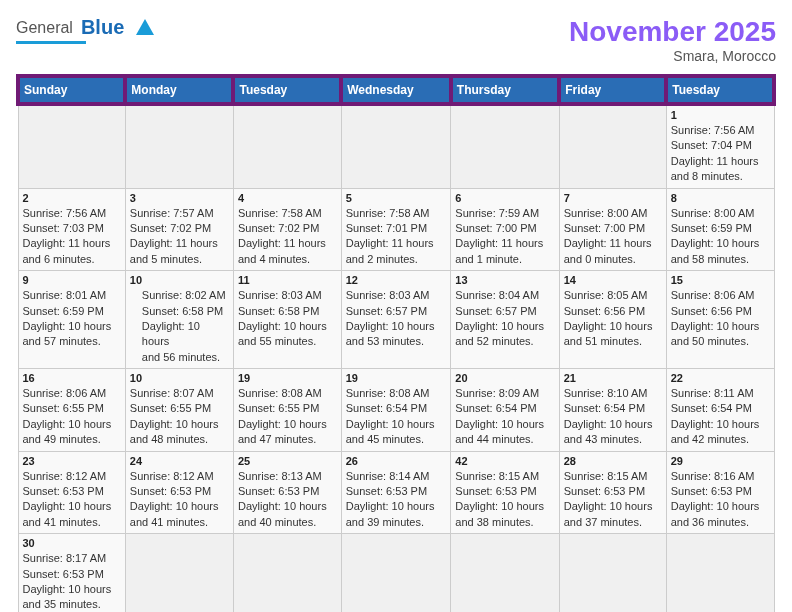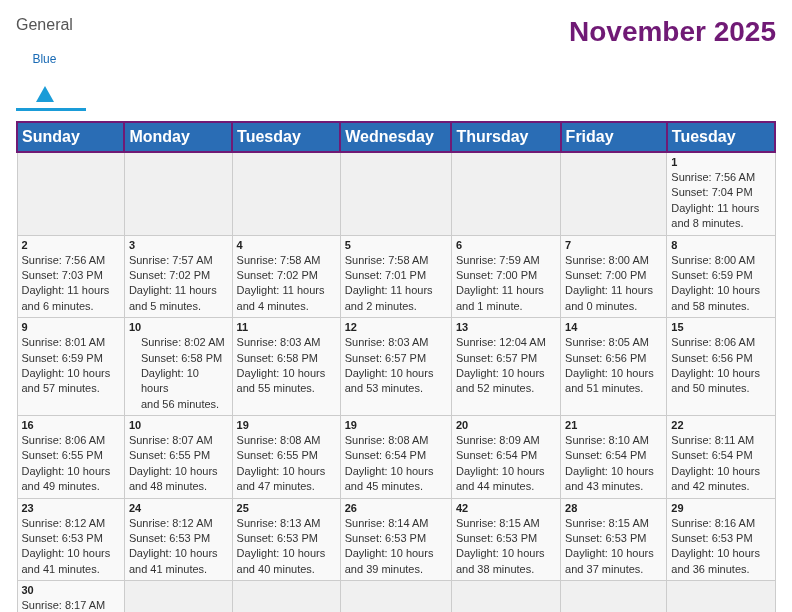--- a/index.html
+++ b/index.html
@@ -21,40 +21,40 @@
       justify-content: space-between;
       align-items: flex-start;
       margin-bottom: 10px;
     }
     .title-block {
       text-align: right;
     }
     .title-block h1 {
       font-size: 28px;
       font-weight: bold;
-      color: #701a75;
+      color: #8b5cf6;
     }
     .title-block h2 {
       font-size: 14px;
       font-weight: normal;
       color: #555;
     }
     .calendar {
       width: 100%;
       border-collapse: collapse;
       border: 1px solid #ccc;
     }
     .calendar th {
       background: #2a6db5;
       color: #fff;
-      font-size: 16px;
+      font-size: 12px;
       font-weight: bold;
       padding: 5px 4px;
       text-align: left;
-      border: 2px solid #701a75;
+      border: 4px solid #701a75;
     }
     .calendar td {
       vertical-align: top;
       padding: 3px 4px;
       border: 1px solid #ccc;
       font-size: 8.5px;
       color: #333;
       background: #f9f9f9;
       width: 113px;
       min-height: 70px;
@@ -76,31 +76,30 @@
       line-height: 1.4;
     }
     .logo-wrapper {
       display: flex;
       flex-direction: column;
       align-items: flex-start;
     }
     .logo-top {
       display: flex;
       align-items: center;
-      gap: 18px;
-      flex-direction: column;
+      gap: 8px;
     }
     .general-text {
       font-size: 16px;
       color: #555;
     }
     .blue-text {
-      font-size: 12px;
+      font-size: 20px;
       color: #1a6bb5;
-      font-weight: normal;
+      font-weight: bold;
     }
     .logo-icon {
       display: inline-flex;
       flex-direction: column;
       align-items: center;
       margin-left: 2px;
     }
   </style>
 </head>
 <body>
@@ -114,20 +113,21 @@
         <span class="logo-icon">
           <svg width="22" height="22" viewBox="0 0 22 22">
             <polygon points="11,2 20,18 2,18" fill="#1a9cd8"></polygon>
           </svg>
         </span>
       </div>
       <div style="width:70px;height:3px;background:#1a9cd8;margin-top:2px;"></div>
     </div>
     <div class="title-block">
       <h1>November 2025</h1>
+      <h2>Smara, Morocco</h2>
     </div>
   </div>
 
   <table class="calendar">
     <thead>
       <tr>
         <th>Sunday</th>
         <th>Monday</th>
         <th>Tuesday</th>
         <th>Wednesday</th>
@@ -227,21 +227,21 @@
           </td>
           <td>
             <span class="day-number">12</span>
             <div class="day-info" style="white-space: pre-line;">Sunrise: 8:03 AM
 Sunset: 6:57 PM
 Daylight: 10 hours
 and 53 minutes.</div>
           </td>
           <td>
             <span class="day-number">13</span>
-            <div class="day-info" style="white-space: pre-line;">Sunrise: 12:04 AM
+            <div class="day-info" style="white-space: pre-line;">Sunrise: 8:04 AM
 Sunset: 6:57 PM
 Daylight: 10 hours
 and 52 minutes.</div>
           </td>
           <td>
             <span class="day-number">14</span>
             <div class="day-info" style="white-space: pre-line;">Sunrise: 8:05 AM
 Sunset: 6:56 PM
 Daylight: 10 hours
 and 51 minutes.</div>

